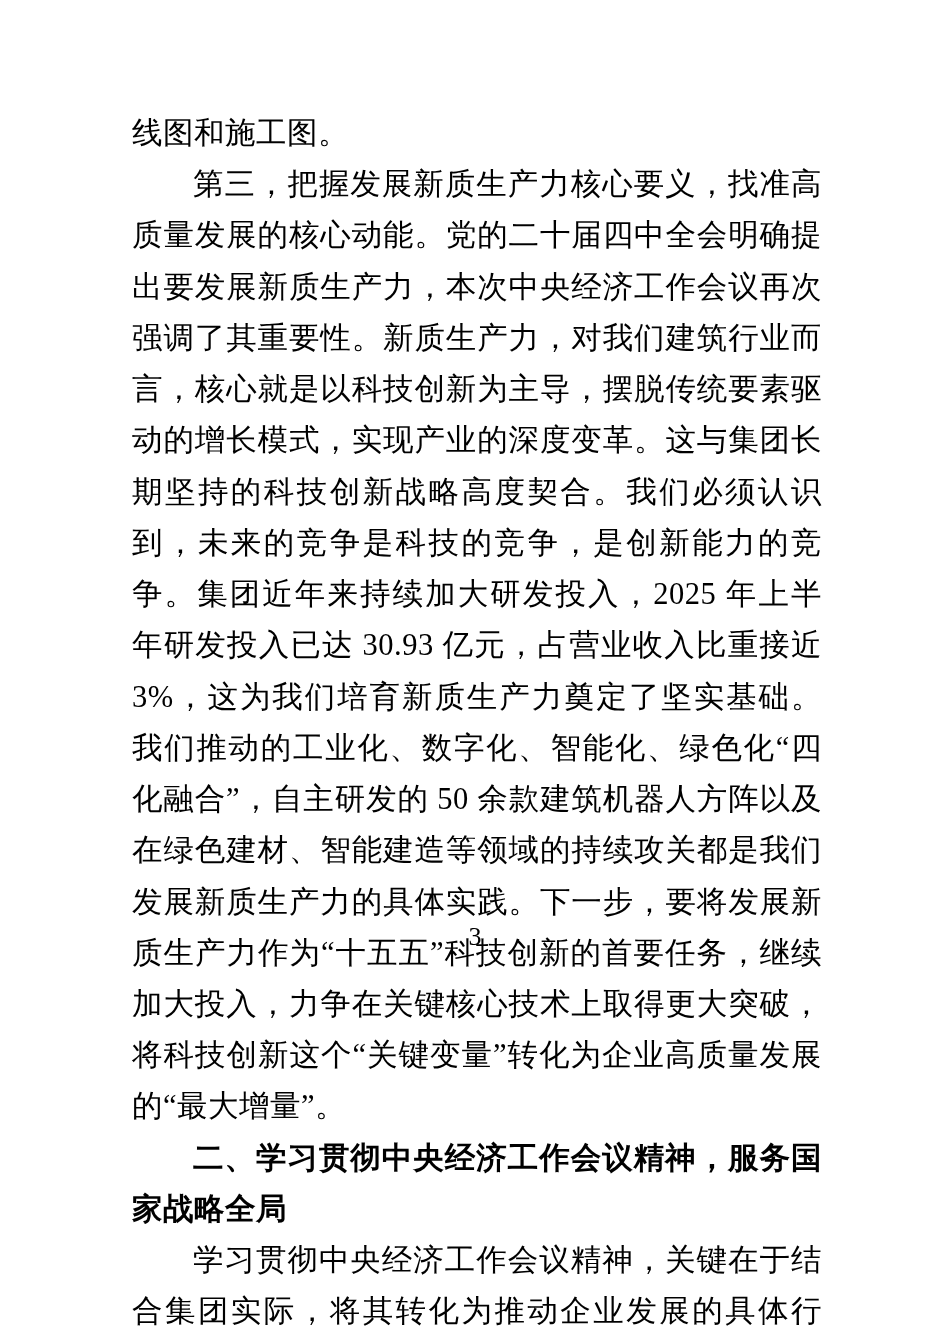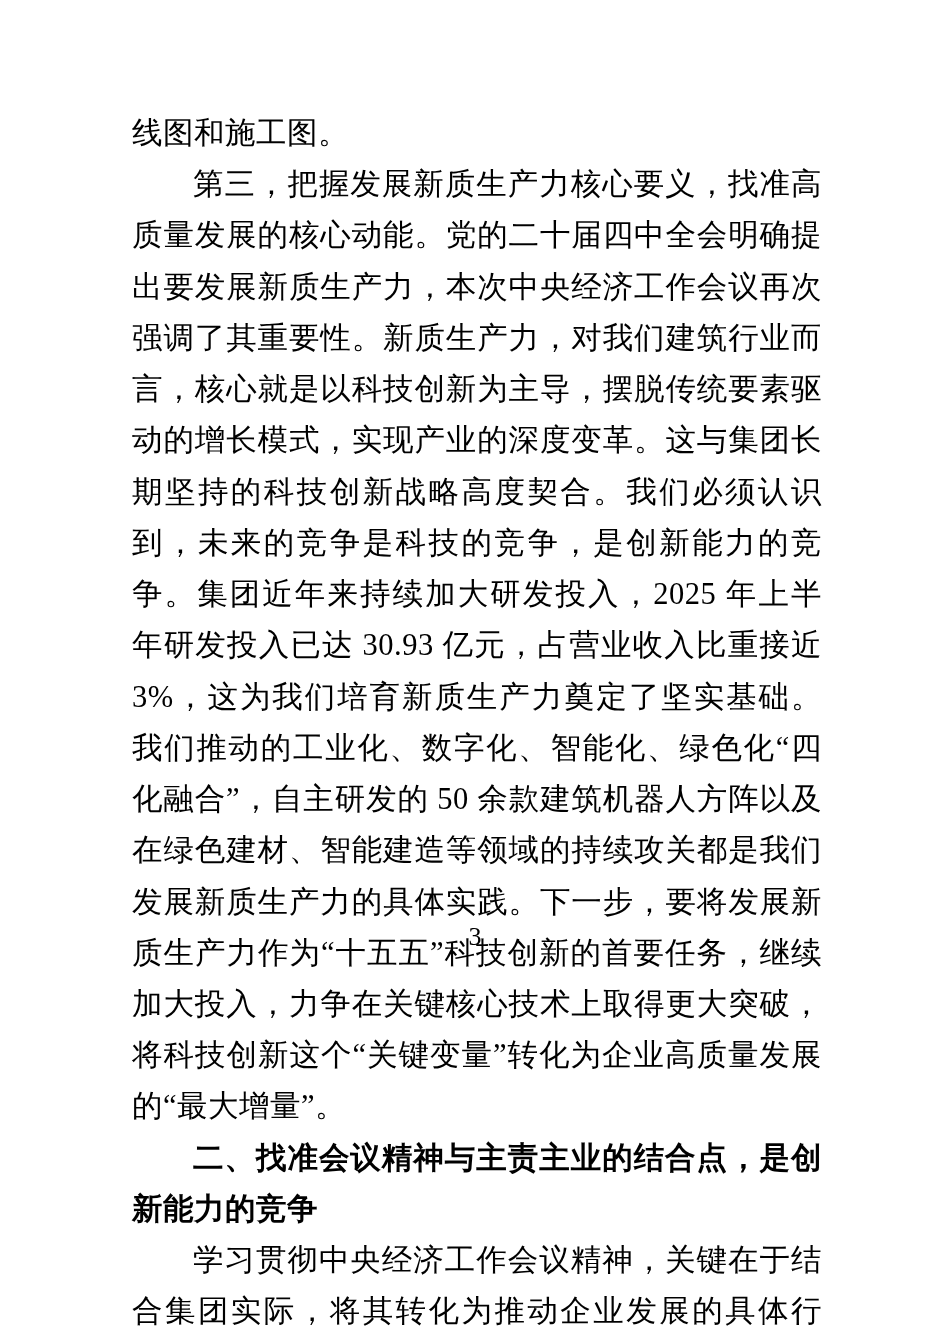--- a/index.html
+++ b/index.html
@@ -55,20 +55,20 @@
 </head>
 <body>
 
 <div class="page">
   <div class="doc-body">
 
     <p class="para no-indent">线图和施工图。</p>
 
     <p class="para">第三，把握发展新质生产力核心要义，找准高质量发展的核心动能。党的二十届四中全会明确提出要发展新质生产力，本次中央经济工作会议再次强调了其重要性。新质生产力，对我们建筑行业而言，核心就是以科技创新为主导，摆脱传统要素驱动的增长模式，实现产业的深度变革。这与集团长期坚持的科技创新战略高度契合。我们必须认识到，未来的竞争是科技的竞争，是创新能力的竞争。集团近年来持续加大研发投入，2025 年上半年研发投入已达 30.93 亿元，占营业收入比重接近 3%，这为我们培育新质生产力奠定了坚实基础。我们推动的工业化、数字化、智能化、绿色化“四化融合”，自主研发的 50 余款建筑机器人方阵以及在绿色建材、智能建造等领域的持续攻关都是我们发展新质生产力的具体实践。下一步，要将发展新质生产力作为“十五五”科技创新的首要任务，继续加大投入，力争在关键核心技术上取得更大突破，将科技创新这个“关键变量”转化为企业高质量发展的“最大增量”。</p>
 
-    <p class="heading">二、找准会议精神与主责主业的结合点，是创新能力的竞争</p>
+    <p class="heading">二、学习贯彻中央经济工作会议精神，服务国家战略全局</p>
 
     <p class="para">学习贯彻中央经济工作会议精神，关键在于结合集团实际，将其转化为推动企业发展的具体行动。我们必须胸怀“国之大者”，在服务国家和 XX 市发展大局中找准定位、展现担当。</p>
 
   </div>
 
   <div class="page-number">3</div>
 </div>
 
 </body></html>

